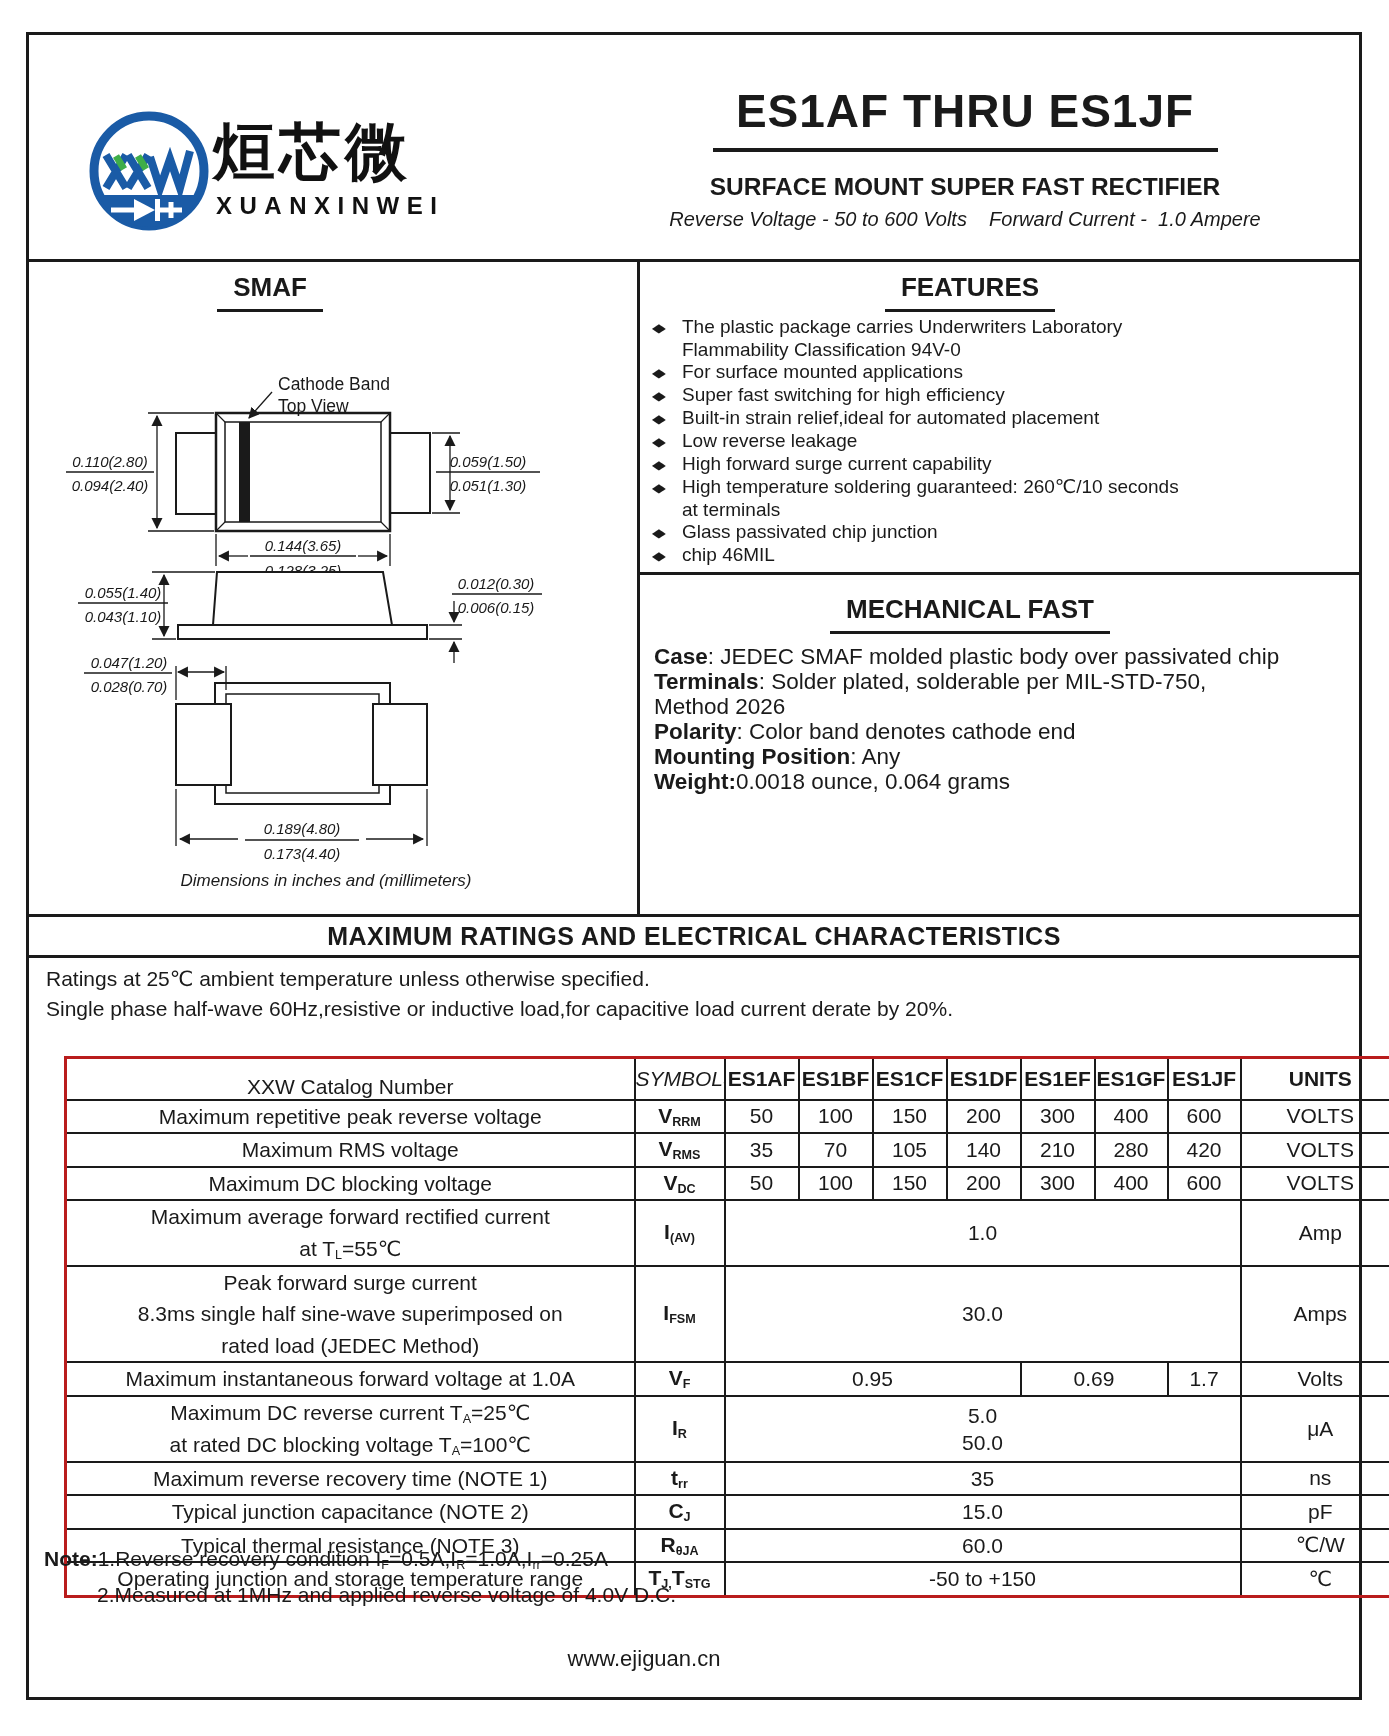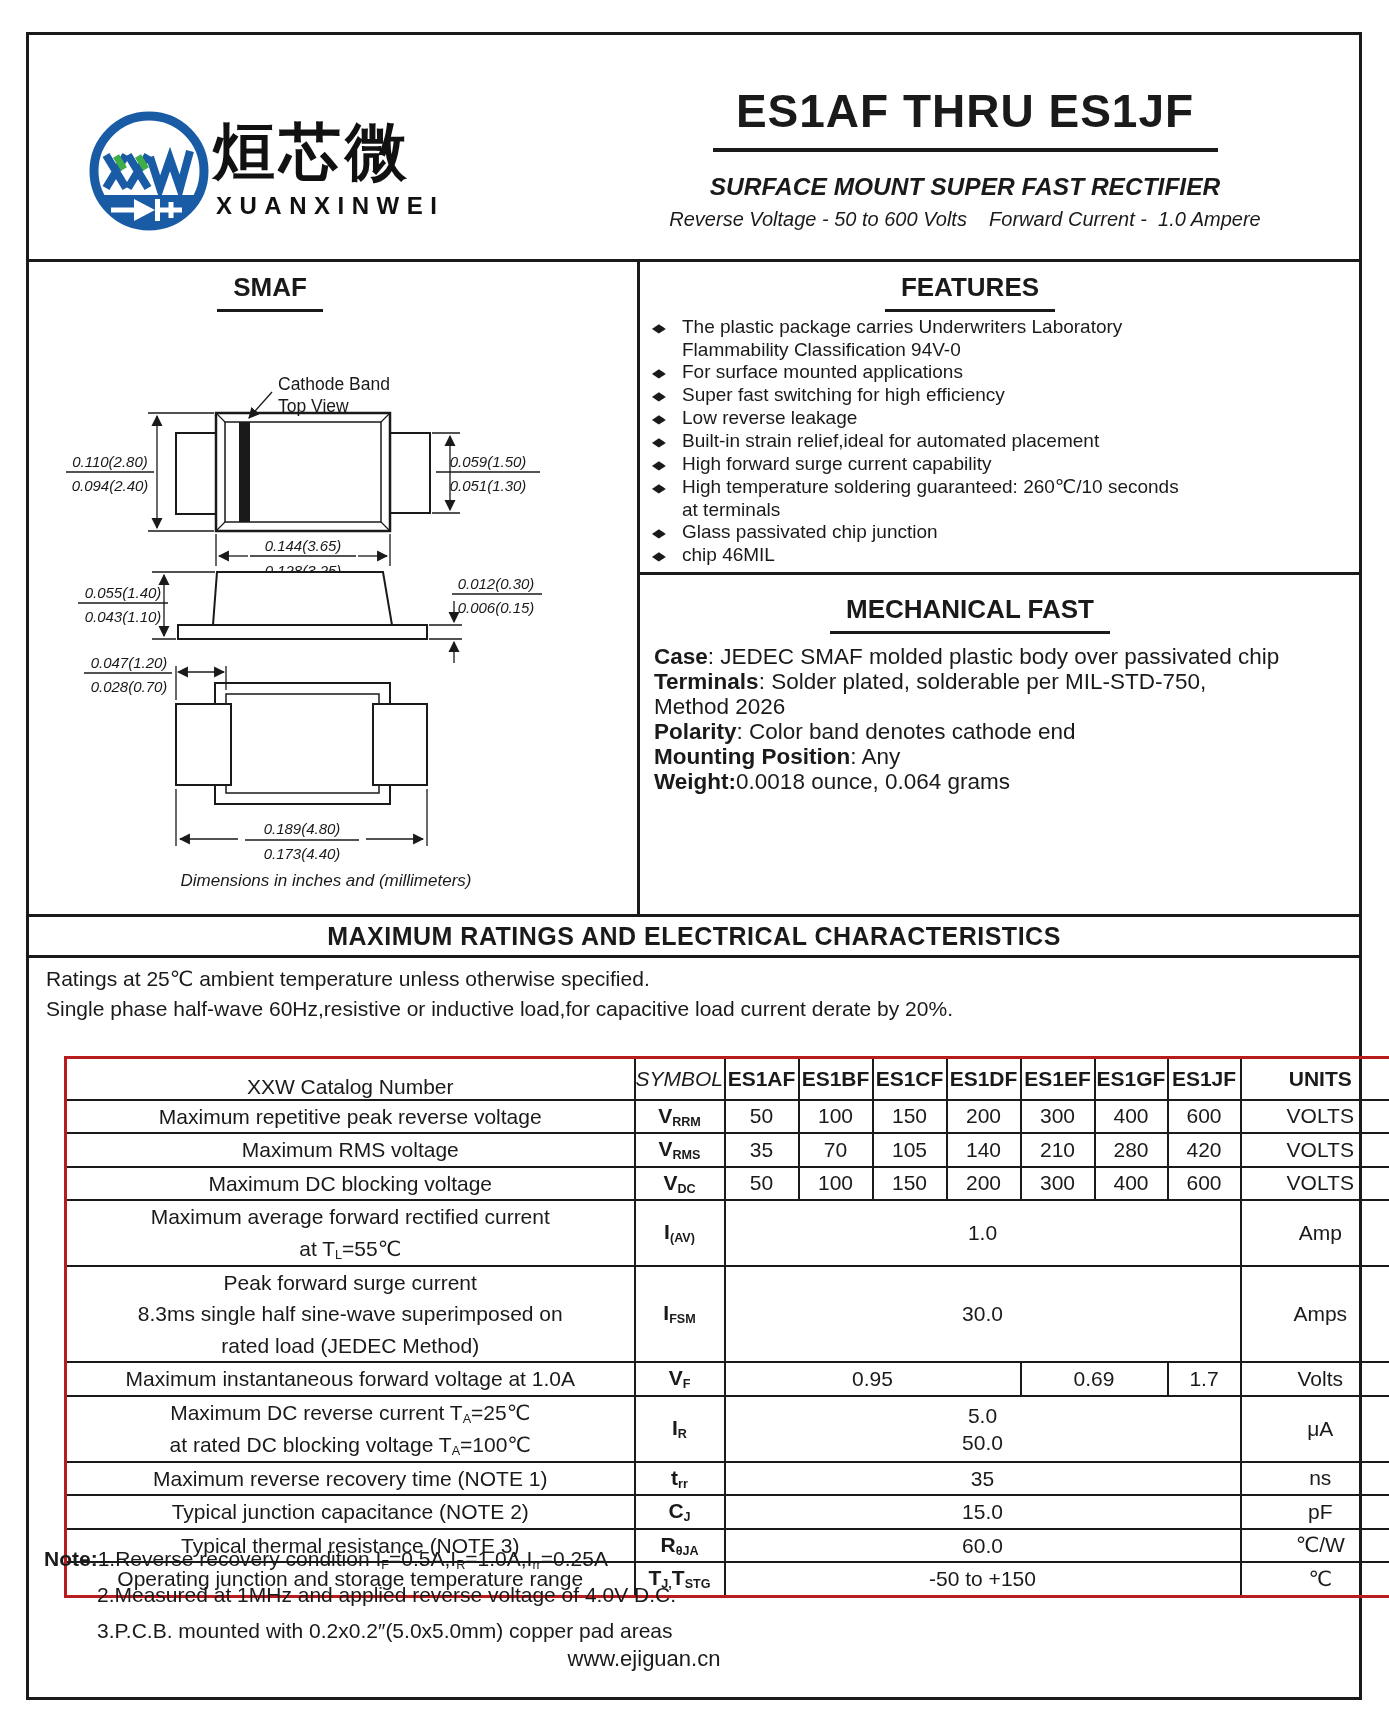--- a/index.html
+++ b/index.html
@@ -9,21 +9,21 @@
   .page-border{left:26px;top:32px;width:1336px;height:1668px;border:3px solid #1a1a1a;box-sizing:border-box;}
   .hline{background:#1a1a1a;}
   .bold{font-weight:bold;margin-top:27px;}
   .sub{font-size:0.60em;vertical-align:-0.25em;font-weight:inherit;letter-spacing:0;}
   
   .logo-cn{left:213px;top:110px;font-size:62px;font-weight:bold;letter-spacing:4px;color:#111;}
   .logo-en{left:216px;top:192px;font-size:24px;font-weight:600;letter-spacing:7.5px;color:#111;}
   .title-block{left:630px;top:84px;width:670px;text-align:center;}
   .doc-title{font-size:46px;font-weight:bold;letter-spacing:1px;}
   .title-rule{width:505px;height:4px;background:#1a1a1a;margin:10px auto 0;}
-  .doc-subtitle{margin-top:21px;font-size:24.5px;font-weight:bold;font-style:italic;}
+  .doc-subtitle{margin-top:21px;font-size:24.5px;font-weight:bold;}
   .doc-tagline{margin-top:7px;font-size:20px;font-style:italic;font-weight:500;white-space:pre;}
   
   .sec-head{text-align:center;font-size:26px;font-weight:bold;}
   .sec-head span{display:inline-block;border-bottom:3.5px solid #1a1a1a;padding:0 16px 6px;}
   
   .features-list{left:652px;top:316px;width:545px;font-size:19px;line-height:22px;}
   .feat{padding-left:30px;text-indent:-30px;}
   .feat .bullet{display:inline-block;width:30px;text-indent:0;font-size:12px;vertical-align:1px;
     transform:scaleX(1.5);transform-origin:left;}
   
@@ -178,22 +178,22 @@
     <text class="cap" x="300" y="586">Dimensions in inches and (millimeters)</text>
   </svg>
 
   <div class="abs sec-head" style="left:640px;top:272px;width:660px">
     <span>FEATURES</span>
   </div>
   <div class="abs features-list">
       <div class="feat"><span class="bullet">◆</span><span>The plastic package carries Underwriters Laboratory Flammability Classification 94V-0</span></div>
       <div class="feat"><span class="bullet">◆</span><span>For surface mounted applications</span></div>
       <div class="feat"><span class="bullet">◆</span><span>Super fast switching for high efficiency</span></div>
+      <div class="feat"><span class="bullet">◆</span><span>Built-in strain relief,ideal for automated placement</span></div>
       <div class="feat"><span class="bullet">◆</span><span>Low reverse leakage</span></div>
-      <div class="feat"><span class="bullet">◆</span><span>Built-in strain relief,ideal for automated placement</span></div>
       <div class="feat"><span class="bullet">◆</span><span>High forward surge current capability</span></div>
       <div class="feat"><span class="bullet">◆</span><span>High temperature soldering guaranteed: 260℃/10 seconds at terminals</span></div>
       <div class="feat"><span class="bullet">◆</span><span>Glass passivated chip junction</span></div>
       <div class="feat"><span class="bullet">◆</span><span>chip 46MIL</span></div>
     </div>
 
   <div class="abs hline" style="left:640px;top:572px;width:722px;height:3px"></div>
 
   <div class="abs sec-head" style="left:640px;top:594px;width:660px">
     <span>MECHANICAL FAST</span>
@@ -367,17 +367,16 @@
             </td>
             <td>℃</td>
           </tr>
         </tbody>
       </table>
     </div>
 
   <div class="abs notes">
       <div><span class="bold">Note:</span><span>1.Reverse recovery condition I</span><span class="sub">F</span><span>=0.5A,I</span><span class="sub">R</span><span>=1.0A,I</span><span class="sub">rr</span><span>=0.25A</span></div>
       <div class="note-indent"><span>2.Measured at 1MHz and applied reverse voltage of 4.0V D.C.</span></div>
-      <div class="note-indent note-gap"><span>3.P.C.B. mounted with 0.2x0.2″(5.0x5.0mm) copper pad areas</span></div>
     </div>
 
   <div class="abs footer">www.ejiguan.cn</div>
 </div>
 
 </body></html>

